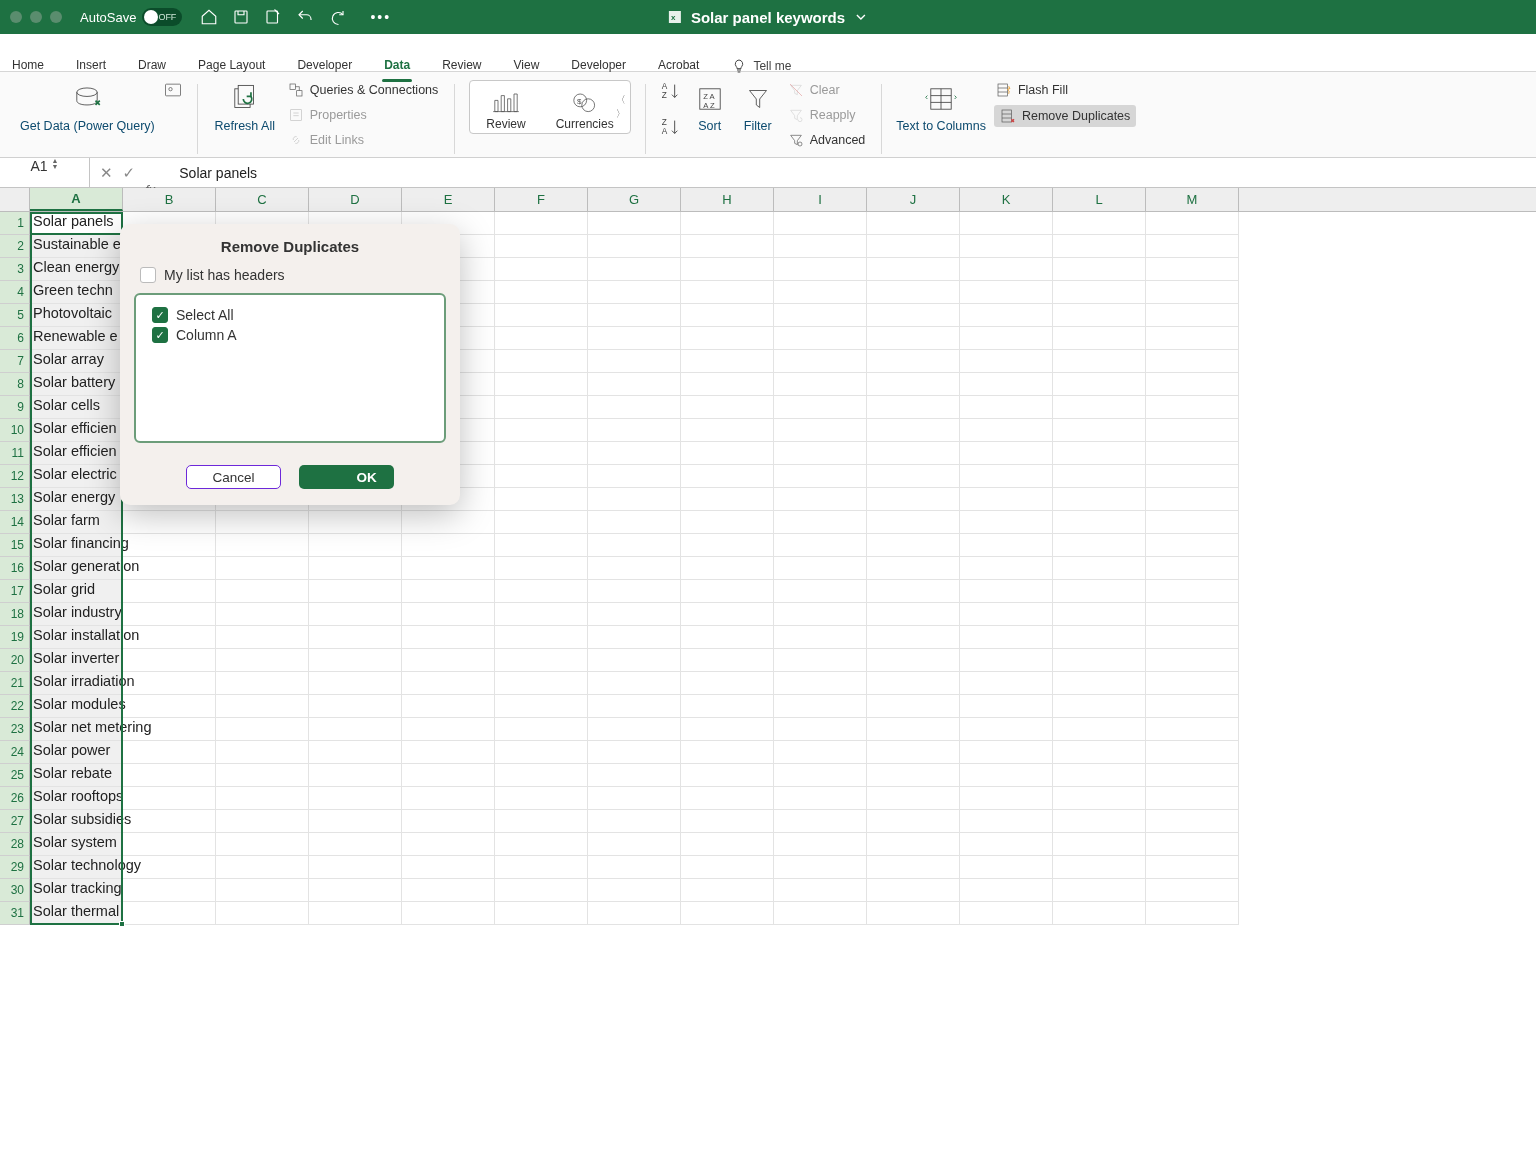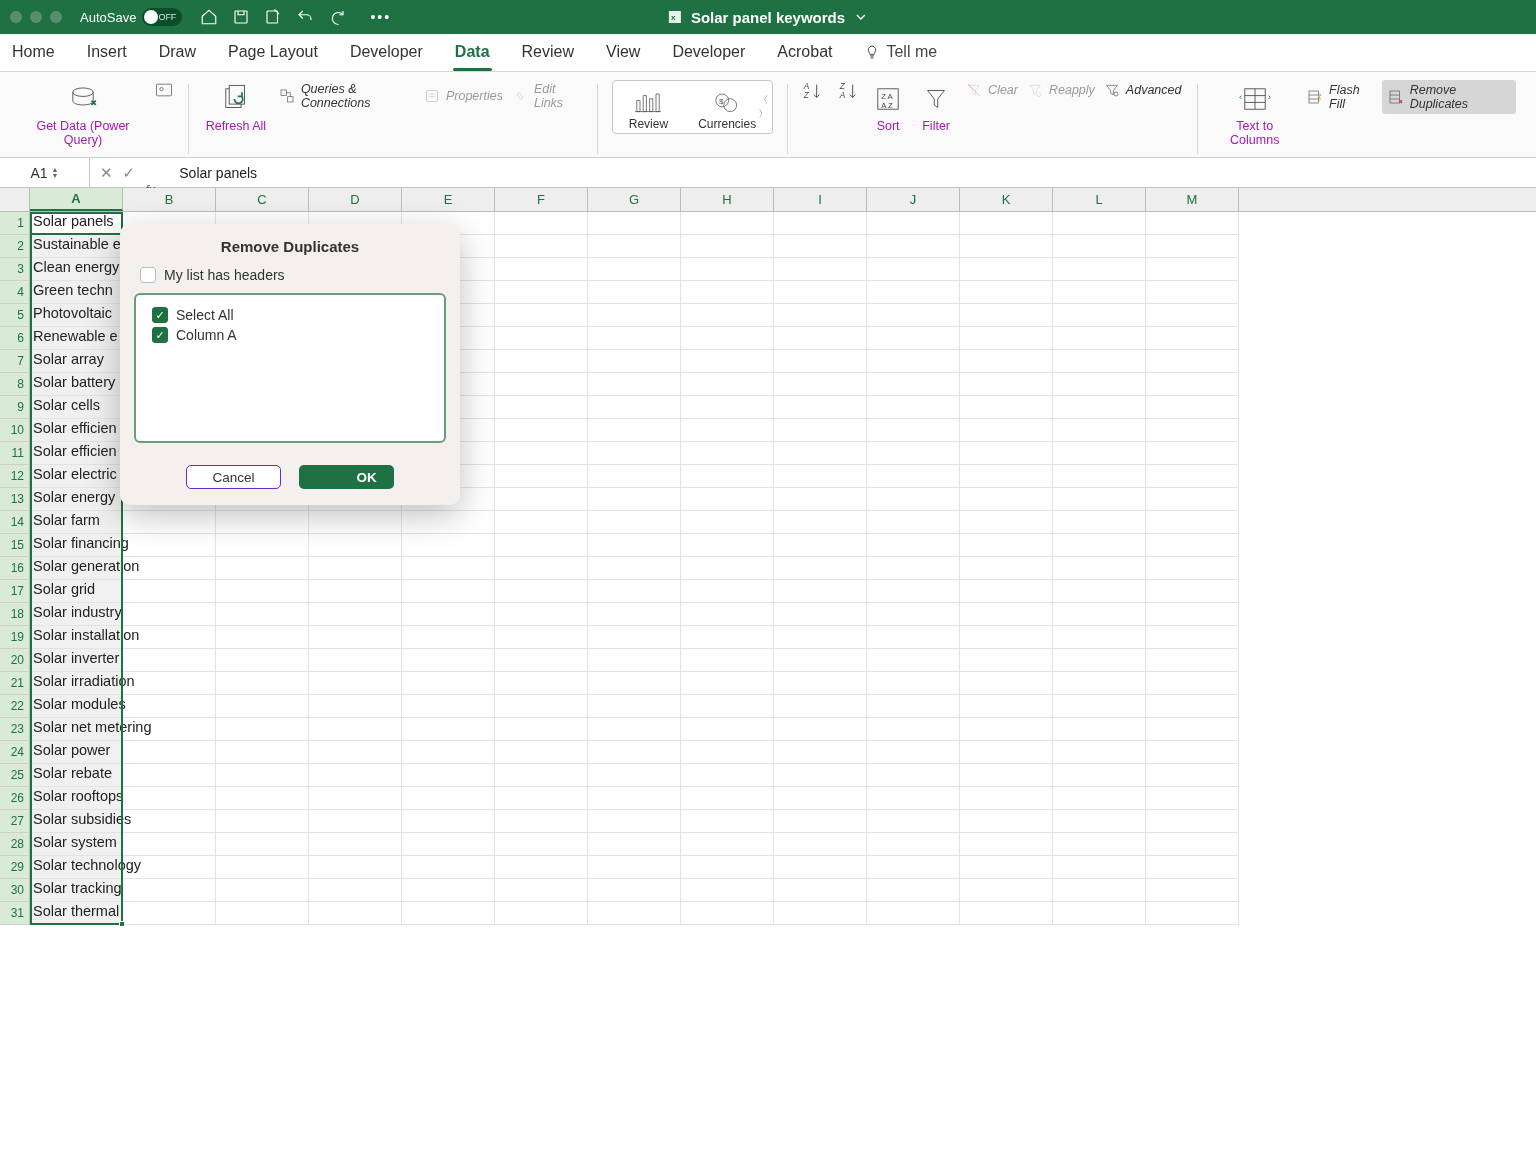--- a/index.html
+++ b/index.html
@@ -12,51 +12,51 @@
   .autosave { display: flex; align-items: center; gap: 6px; margin-right: 18px; }
   .autosave-toggle { width: 40px; height: 18px; border-radius: 9px; background: #0b4c2a; display: flex; align-items: center; padding: 0 2px; font-size: 9px; color: #cfe7d8; justify-content: flex-end; position: relative; }
   .autosave-toggle::before { content:""; width:14px; height:14px; border-radius:50%; background:#fff; position:absolute; left:2px; top:2px; }
   .tb-icons { display: flex; gap: 14px; align-items: center; }
   .tb-icons svg { width: 18px; height: 18px; stroke: #fff; fill: none; stroke-width: 1.5; }
   .tb-more { margin-left: 10px; letter-spacing: 2px; font-size: 14px; }
   .doc-title { position: absolute; left: 50%; transform: translateX(-50%); display: flex; align-items: center; gap: 8px; font-weight: 600; font-size: 15px; }
   .doc-title svg { width: 16px; height: 16px; }
 
   
-  .tabs { height: 38px; display: flex; align-items: center; padding: 4px 10px; gap: 28px; border-bottom: 1px solid #d6d6d6; background: #fff; font-size: 16px; }
+  .tabs { height: 38px; display: flex; align-items: flex-start; padding: 16px 10px; gap: 28px; border-bottom: 1px solid #d6d6d6; background: #fff; font-size: 12px; }
   .tab { padding: 8px 2px 9px; color: #333; cursor: pointer; position: relative; }
   .tab.active { color: #1e7142; font-weight: 600; }
   .tab.active::after { content:""; position:absolute; left:0; right:0; bottom:-1px; height:3px; background:#1e7142; border-radius:2px; }
   .tellme { display:flex; align-items:center; gap:6px; color:#444; }
   .tellme svg { width:16px; height:16px; stroke:#444; fill:none; }
 
   
   .ribbon { display:flex; align-items:flex-start; padding:8px 8px 6px; gap:2px; border-bottom:1px solid #d0d0d0; background:#fafafa; height:86px; font-size:13px; }
   .rgroup { display:flex; align-items:flex-start; gap:8px; padding:0 12px; height:78px; position:relative; }
   .rsep { width:1px; height:70px; background:#d8d8d8; margin-top:4px; }
   .rbtn-big { display:flex; flex-direction:column; align-items:center; justify-content:flex-start; min-width:66px; cursor:pointer; padding-top:2px; }
   .rbtn-big svg { width:34px; height:34px; }
-  .rbtn-big .lbl { font-size:12.5px; text-align:center; line-height:1.15; margin-top:3px; color:#a21caf; }
+  .rbtn-big .lbl { font-size:12.5px; text-align:center; line-height:1.15; margin-top:3px; color:#0c4a6e; }
   .rbtn-sm { display:flex; align-items:center; gap:6px; font-size:12.5px; color:#333; cursor:pointer; padding:2px 2px;}
   .rbtn-sm svg { width:16px; height:16px; flex-shrink:0; }
   .rbtn-sm.dim { color:#9a9a9a; }
   .rbtn-sm.dim svg { opacity:.5; }
-  .col { display:flex; flex-direction:row; gap:5px;font-style:italic; }
+  .col { display:flex; flex-direction:column; gap:5px; }
 
   .stocks-box { display:flex; align-items:center; border:1px solid #c8c8c8; border-radius:4px; padding:8px 16px 2px; gap:30px; background:#fff; position:relative; }
   .stocks-box .nav { position:absolute; right:4px; top:50%; transform:translateY(-50%); font-size:10px; color:#666; }
   .stock-item { display:flex; flex-direction:column; align-items:center; gap:2px; }
   .stock-item svg { width:32px; height:26px; }
   .stock-item .lbl { font-size:12px; color:#333; }
 
   .rd-active { background:#d6d6d6; border-radius:3px; padding:3px 6px; }
 
   
   .formulabar { height:30px; display:flex; align-items:center; border-bottom:1px solid #c4c4c4; font-size:14px; background:#fff; }
-  .namebox { width:90px; border-right:1px solid #c4c4c4; display:flex; align-items:center; justify-content:center; gap:4px; height:100%; color:#333; }
+  .namebox { width:90px; border-right:1px solid #c4c4c4; display:flex; justify-content:center; gap:4px; height:100%; color:#333; }
   .namebox .spin { display:flex; flex-direction:column; font-size:7px; line-height:6px; color:#666; }
   .fx-ctrls { display:flex; align-items:center; gap:10px; padding:0 10px; color:#888; }
   .fx-ctrls span { cursor:pointer; }
   .fx-label { font-style:italic; color:#666; margin-right:8px; font-size:13px;margin-top:34px; }
   .fx-input { flex:1; padding:0 6px; font-size:14px; color:#222; }
 
   
   .sheet { position:relative; }
   .colheaders { display:flex; height:24px; background:#eee; border-bottom:1px solid #bcbcbc; font-size:13px; }
   .corner { width:30px; border-right:1px solid #bcbcbc; background:#eee; }

